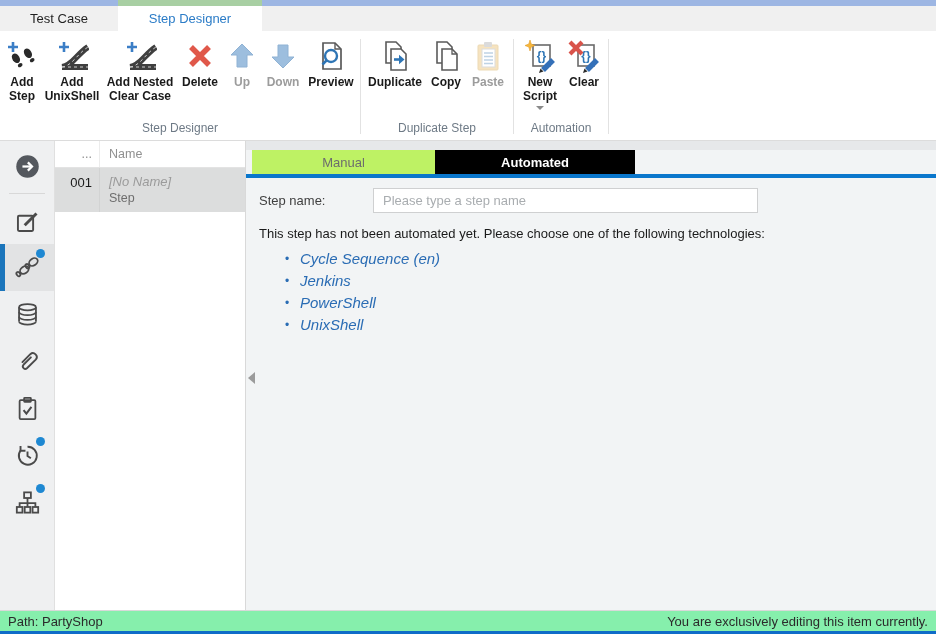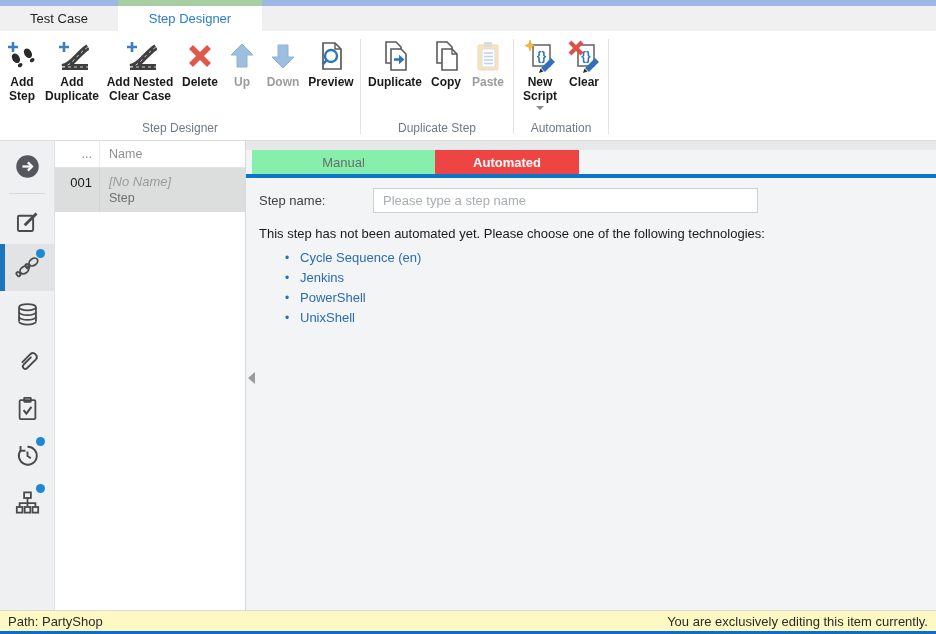--- a/index.html
+++ b/index.html
@@ -58,41 +58,41 @@
   .sl-row .sl-col-num { align-items:flex-start; padding-top:7px; color:#1a1a1a; font-size:13px;
                 border-right:1px solid #d2d3d3; }
   .sl-row-name { flex:1; padding:6px 16px 0 9px; }
   .sl-noname { font-size:13px; font-style:italic; color:#9b9b9b; }
   .sl-type { font-size:12.5px; color:#6e6e6e; margin-top:2px; }
 
   .content { flex:1; background:#f2f4f5; position:relative; display:flex; flex-direction:column; }
   .ctab-pad { height:9px; background:#e6e8ea; }
   .ctab-row { height:24px; display:flex; padding-left:6px; }
   .ctab { width:183px; display:flex; align-items:center; justify-content:center;
-          font-size:13px; background:#86efac; color:#6d6d6d; cursor:pointer; }
-  .ctab.active { width:144px; background:#ef4444; color:#fff; font-weight:bold; }
+          font-size:13px; background:#bef264; color:#6d6d6d; cursor:pointer; }
+  .ctab.active { width:200px; background:#000000; color:#fff; font-weight:bold; }
   .accent-line { height:4px; background:#0a77cc; }
 
   .form-row { display:flex; align-items:center; margin:10px 0 0 13px; }
   .form-label { width:114px; font-size:13px; color:#404040; }
   .step-name-input { width:385px; height:25px; border:1px solid #cfd0d1; background:#fff;
           padding:0 9px; font-size:13px; font-family:"Liberation Sans", sans-serif; color:#701a75; outline:none; }
   .step-name-input::placeholder { color:#a9adb0; }
 
   .auto-msg { margin:13px 0 0 13px; font-size:13px; color:#1a1a1a; }
   .tech-list { list-style:none; margin:9px 0 0 39px; }
   .tech-list li { display:flex; align-items:center; margin-bottom:5px; }
   .bullet { width:15px; color:#2a6cb4; font-size:12px; }
-  .tech-link { font-size:13px; color:#2a6cb4; text-decoration:none; cursor:pointer; }
+  .tech-link { font-size:15px; color:#2a6cb4; text-decoration:none; cursor:pointer;font-style:italic; }
 
   .collapse-handle { position:absolute; left:2px; top:231px; width:0; height:0; cursor:pointer;
      border-top:6px solid transparent; border-bottom:6px solid transparent; border-right:7px solid #9b9b9b; }
 
   
-  .status-bar { height:21px; background:#fef9c3; border-top:1px solid #d9d9d9;
+  .status-bar { height:21px; background:#86efac; border-top:1px solid #d9d9d9;
      display:flex; align-items:center; justify-content:space-between; padding:0 8px;
      font-size:13px; color:#2b2b2b; }
   .bottom-stripe { height:3px; background:#0f6cc8; }
 </style>
 </head>
 <body>
 
 <div class="top-strip">
   <div class="strip-blue-l"></div>
   <div class="strip-green"></div>
@@ -127,21 +127,21 @@
       </div>
       <div class="rbtn" style="width:62px">
         <span class="ricon">
           <svg viewBox="0 0 34 34">
             <path d="M7 28 H33" stroke="#3f3f3f" stroke-width="6" fill="none"></path>
             <path d="M7 28 C17 27 22 15 33 8" stroke="#3f3f3f" stroke-width="6" fill="none"></path>
             <path d="M7 28 H33" stroke="#cfcfcf" stroke-width="1" stroke-dasharray="3 3" fill="none"></path>
             <path d="M7 28 C17 27 22 15 33 8" stroke="#cfcfcf" stroke-width="1" stroke-dasharray="3 3" fill="none"></path>
             <path d="M9 3 V13 M4 8 H14" stroke="#3b7ec6" stroke-width="2.6" fill="none"></path>
           </svg></span>
-        <span class="rlbl">Add Duplicate</span>
+        <span class="rlbl">Add UnixShell</span>
       </div>
       <div class="rbtn" style="width:74px">
         <span class="ricon">
           <svg viewBox="0 0 34 34">
             <path d="M7 28 H33" stroke="#3f3f3f" stroke-width="6" fill="none"></path>
             <path d="M7 28 C17 27 22 15 33 8" stroke="#3f3f3f" stroke-width="6" fill="none"></path>
             <path d="M7 28 H33" stroke="#cfcfcf" stroke-width="1" stroke-dasharray="3 3" fill="none"></path>
             <path d="M7 28 C17 27 22 15 33 8" stroke="#cfcfcf" stroke-width="1" stroke-dasharray="3 3" fill="none"></path>
             <path d="M9 3 V13 M4 8 H14" stroke="#3b7ec6" stroke-width="2.6" fill="none"></path>
           </svg></span>

